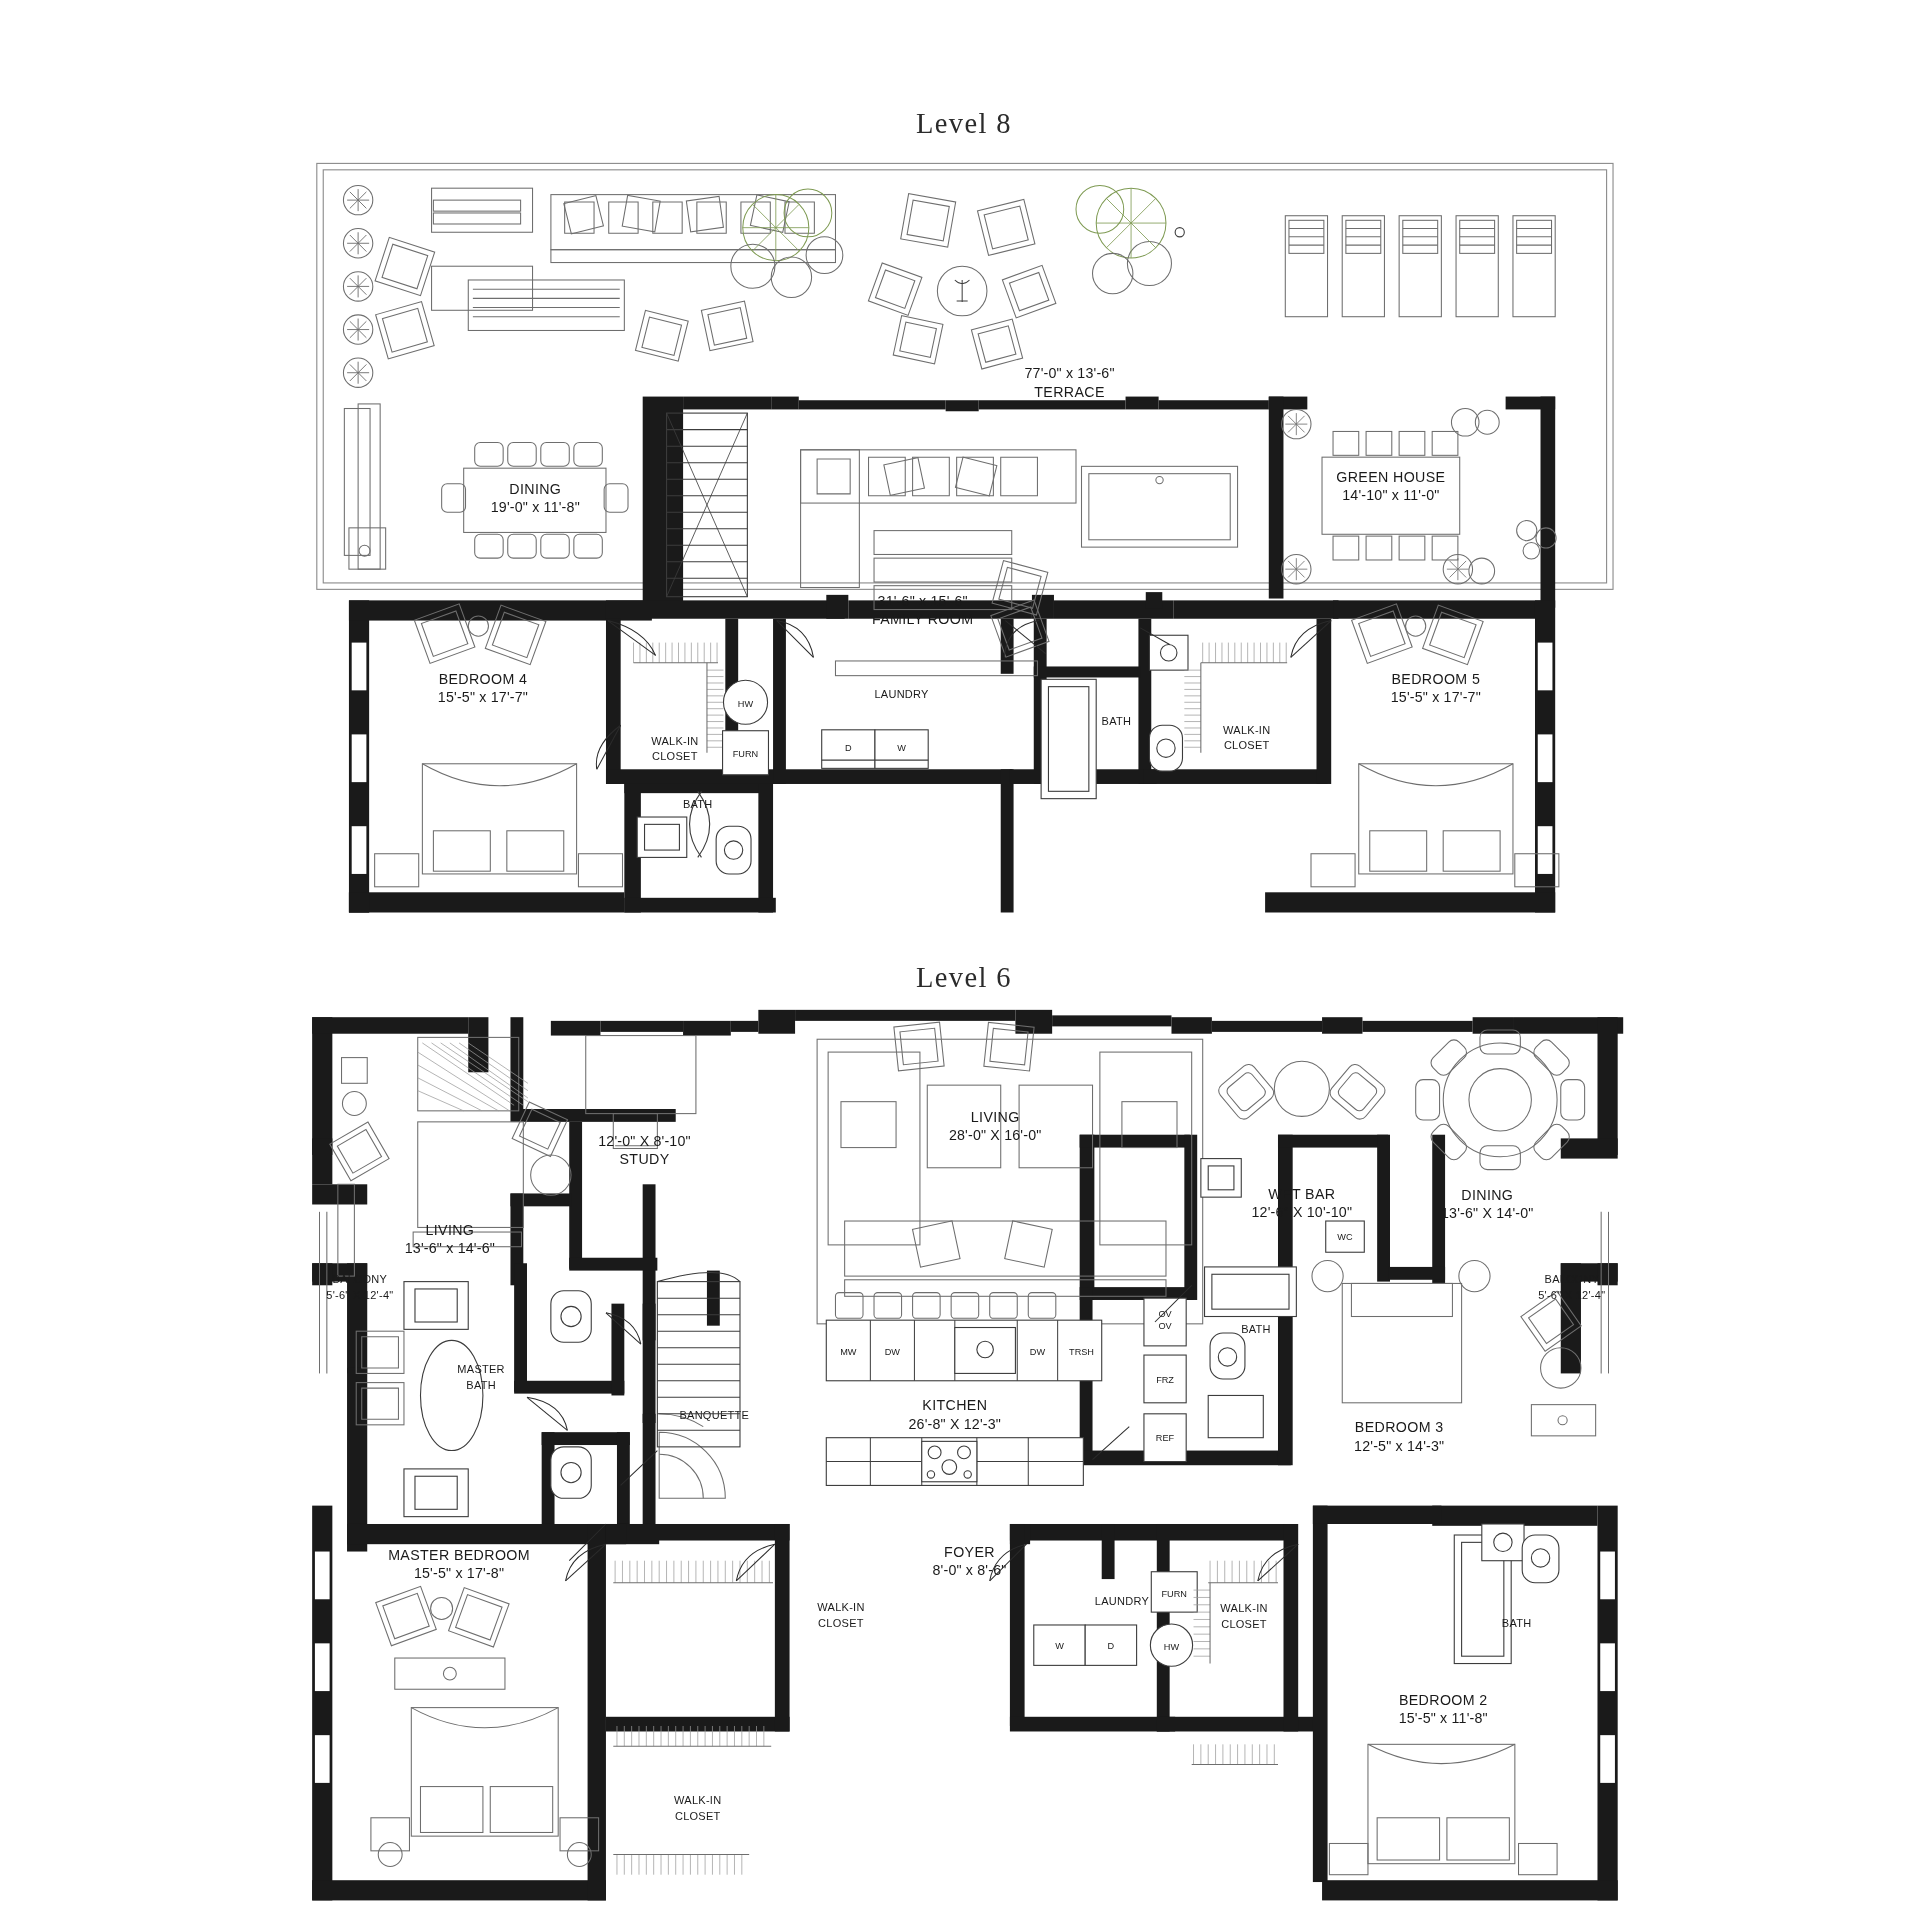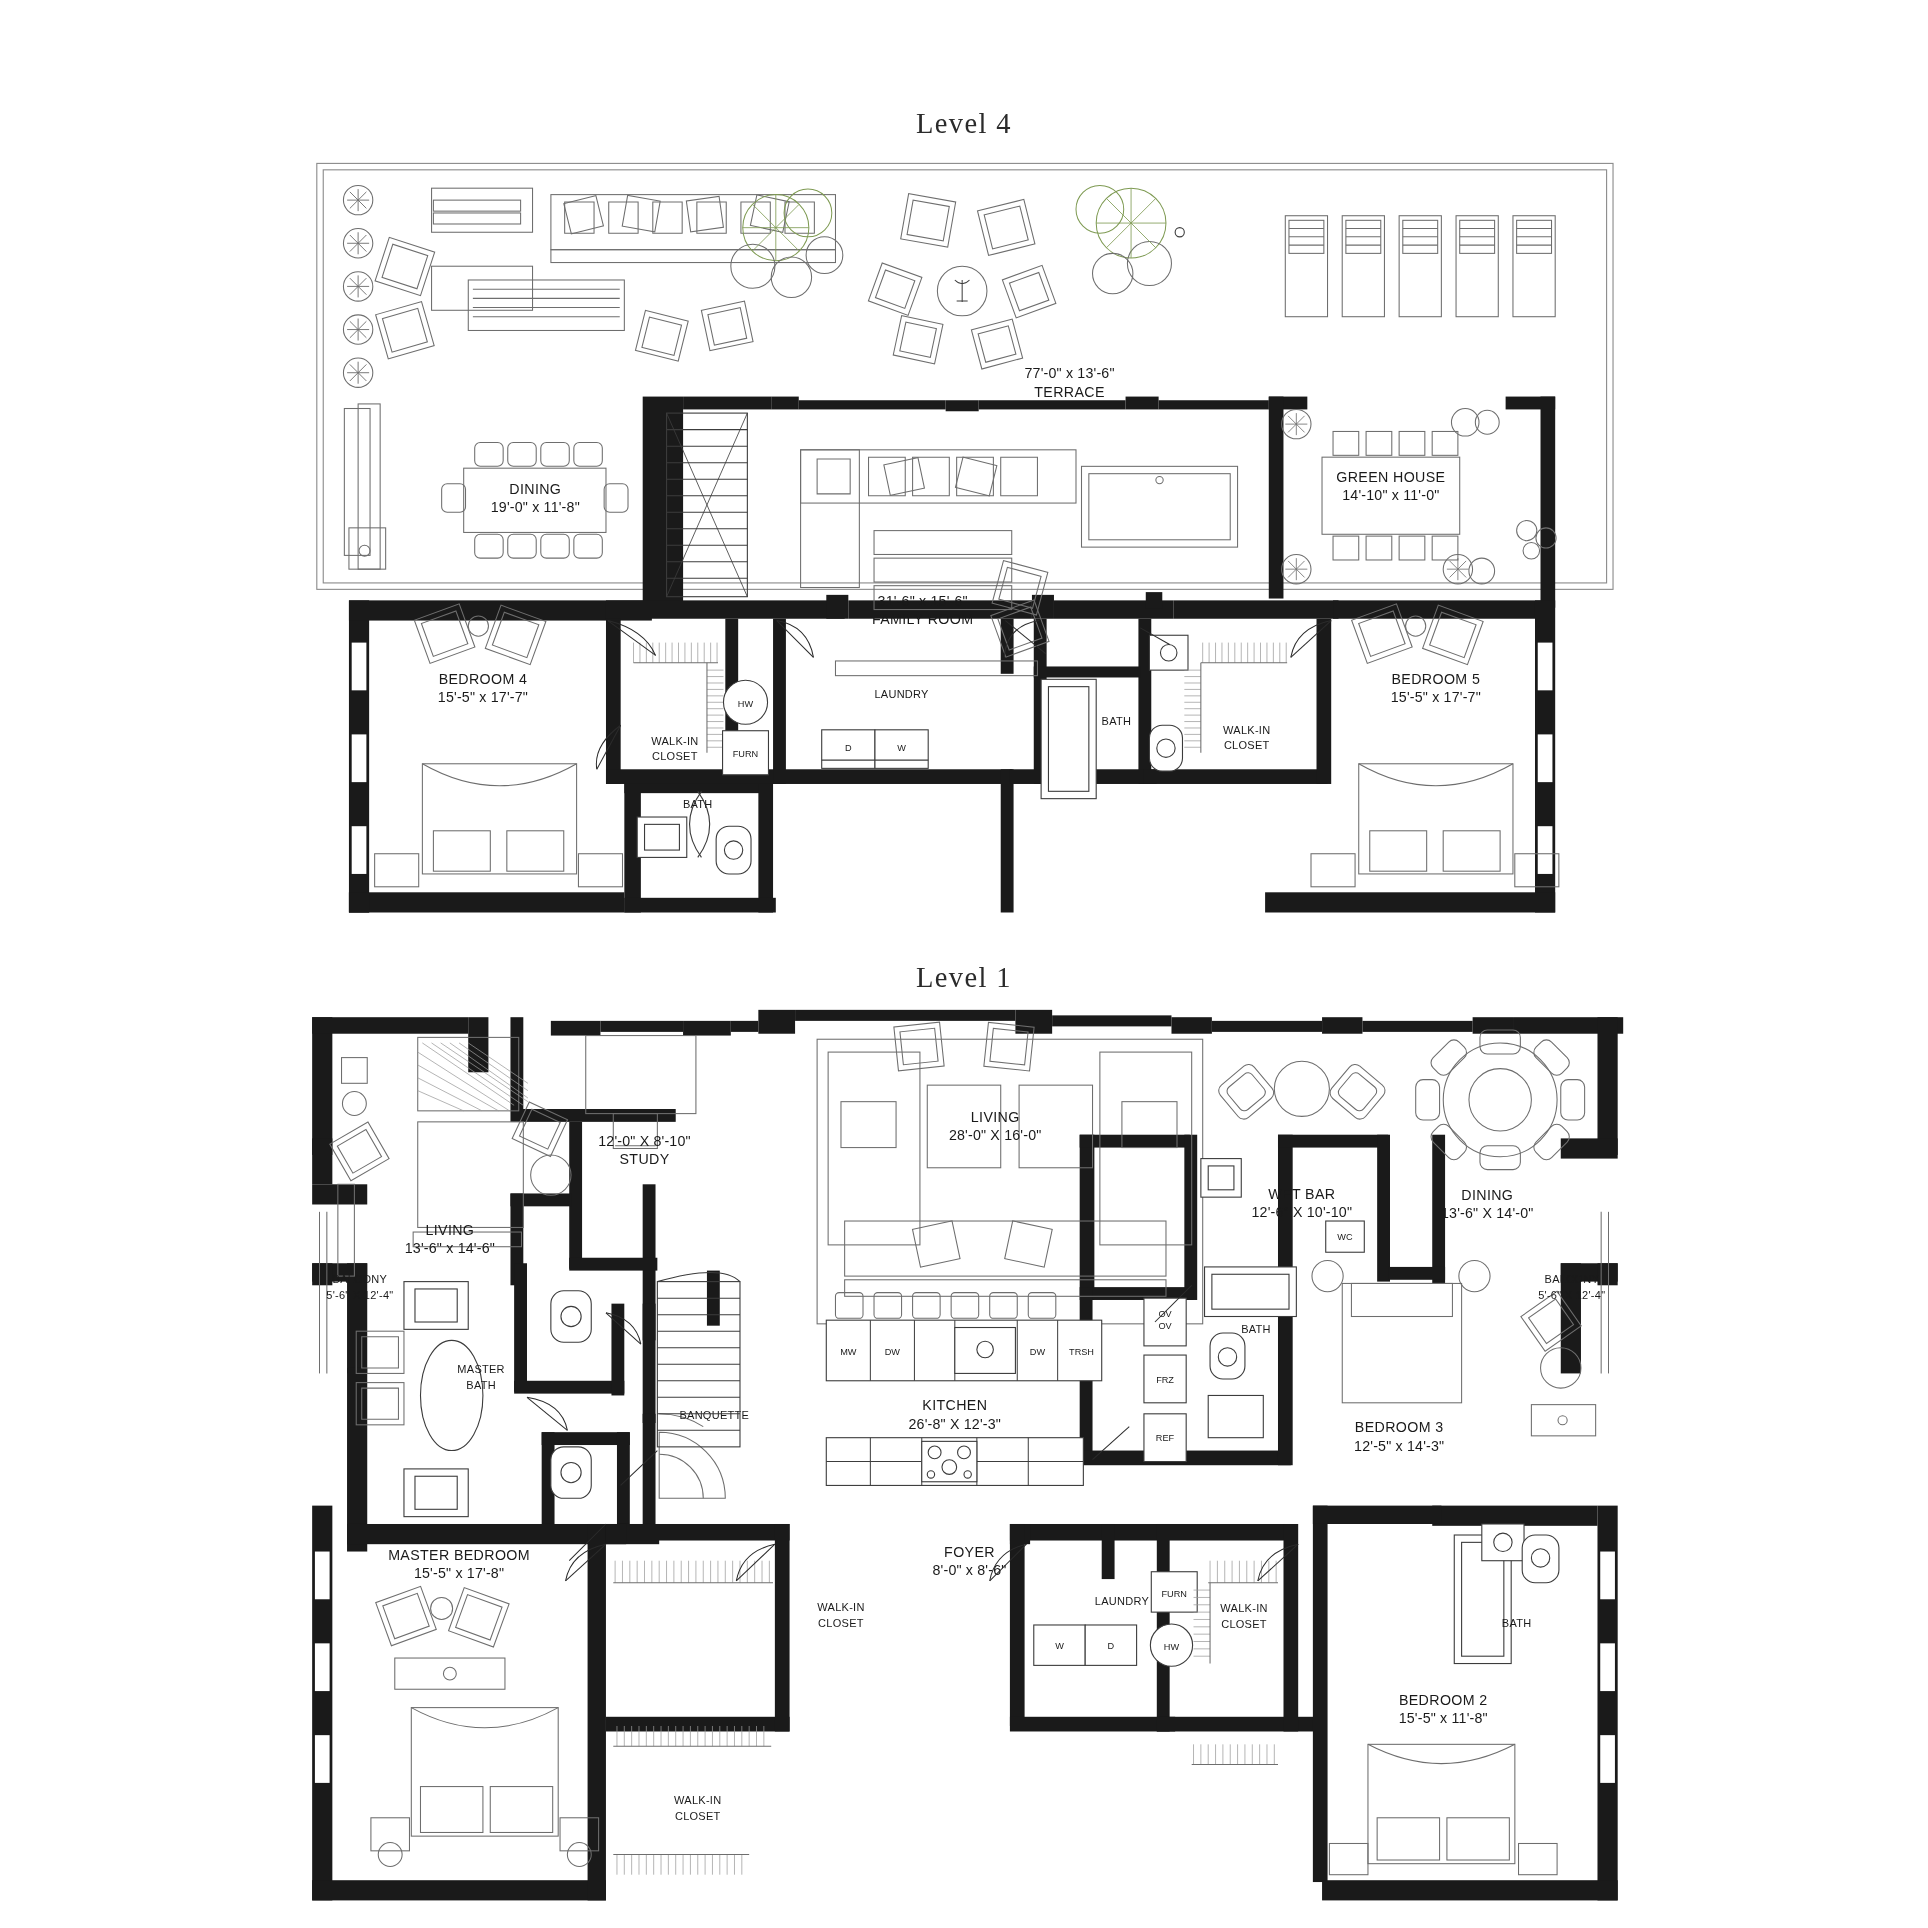--- a/index.html
+++ b/index.html
@@ -22,21 +22,21 @@
   .terrace-out{fill:none;stroke:#8a8a8a;stroke-width:1.2;}
   .dooro{fill:none;stroke:#2b2b2b;stroke-width:1.1;}
   .green{fill:none;stroke:#7e9a52;stroke-width:1.1;}
 </style>
 </head>
 <body>
 
 <div class="sheet">
 
   <div class="plan" style="left:0;top:0;width:1928px;height:918px;">
-    <div class="title" style="top:108px;">Level 4</div>
+    <div class="title" style="top:108px;">Level 8</div>
 
     <svg width="1928" height="918" viewBox="0 0 2100 1000">
 
       <rect class="terrace-out" x="345" y="178" width="1412" height="464"></rect>
       <rect class="terrace-out" x="352" y="185" width="1398" height="450"></rect>
 
       <g>
         <rect class="furn" x="470" y="205" width="110" height="48"></rect>
         <rect class="furn" x="470" y="290" width="110" height="48"></rect>
         <g>
@@ -471,21 +471,21 @@
         <path d="M1450 676 l-44 40"></path>
         <path d="M1450 676 q-38 8 -44 40"></path>
         <path d="M676 790 l-26 48"></path>
         <path d="M676 790 q-30 22 -26 48"></path>
         <path d="M1242 684 l32 18"></path>
       </g>
     </svg>
   </div>
 
   <div class="plan" style="left:0;top:918px;width:1928px;height:1010px;">
-    <div class="title" style="top:44px;">Level 1</div>
+    <div class="title" style="top:44px;">Level 6</div>
 
     <svg width="1928" height="1010" viewBox="0 0 2100 1100">
 
       <g class="wall">
 
         <rect x="340" y="108" width="22" height="150"></rect>
         <rect x="340" y="108" width="170" height="18"></rect>
         <rect x="510" y="108" width="22" height="60"></rect>
         <rect x="556" y="108" width="14" height="100"></rect>
         <rect x="600" y="112" width="54" height="16"></rect>

